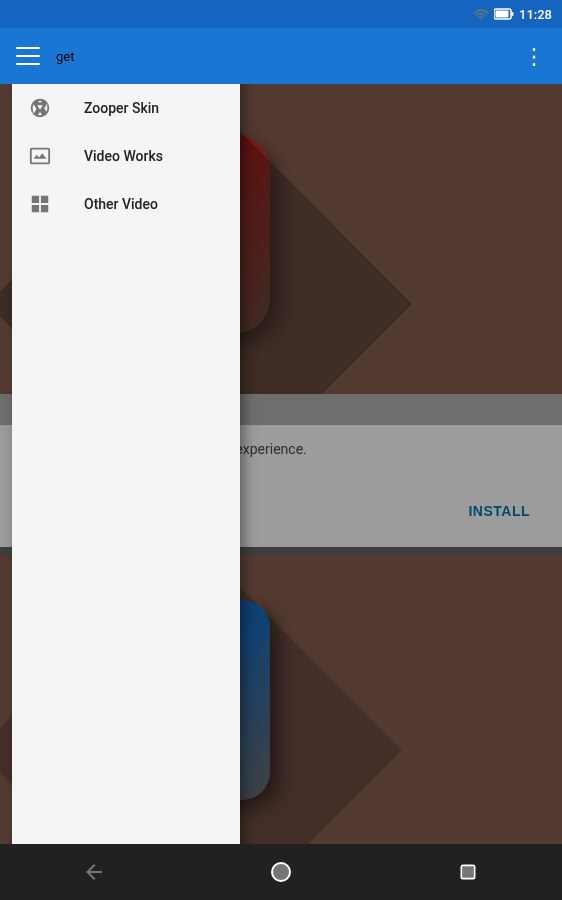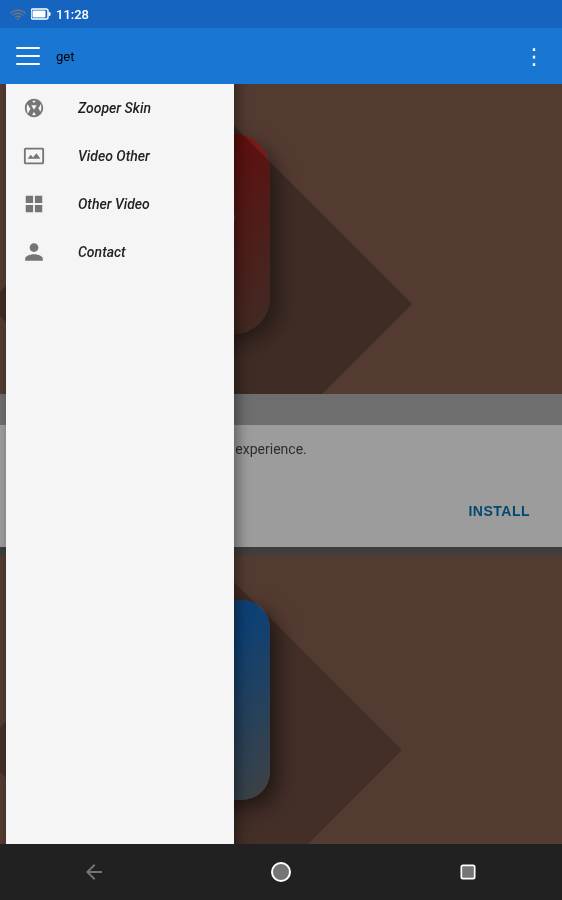--- a/index.html
+++ b/index.html
@@ -13,21 +13,21 @@
       position: relative;
     }
 
     
     .status-bar {
       width: 100%;
       height: 28px;
       background: #1565C0;
       display: flex;
       align-items: center;
-      justify-content: flex-start;
+      justify-content: flex-end;
       padding: 0 10px;
       gap: 6px;
       position: relative;
       z-index: 100;
     }
 
     .status-icons {
       display: flex;
       align-items: center;
       gap: 5px;
@@ -90,27 +90,26 @@
       width: 100%;
       height: 100%;
       background: rgba(0,0,0,0.3);
       z-index: 50;
     }
 
     
     .nav-drawer {
       position: absolute;
       top: 0;
-      left: 6px;
+      left: 12px;
       width: 228px;
       height: 100%;
       background: #f5f5f5;
       z-index: 60;
       box-shadow: 4px 0 12px rgba(0,0,0,0.4);
-      font-style: italic;
     }
 
     .drawer-header {
       height: 84px;
       background: #f5f5f5;
       border-bottom: 1px solid #e0e0e0;
     }
 
     .drawer-item {
       display: flex;
@@ -374,40 +373,32 @@
     </div>
     <span class="drawer-item-label">Zooper Skin</span>
   </div>
 
   <div class="drawer-item">
     <div class="drawer-item-icon">
       <svg width="22" height="22" viewBox="0 0 24 24">
         <path d="M21 3H3c-1.1 0-2 .9-2 2v14c0 1.1.9 2 2 2h18c1.1 0 2-.9 2-2V5c0-1.1-.9-2-2-2zm0 16H3V5h18v14zM5 15l3.5-4.5 2.5 3 3.5-4.5L19 15H5z" fill="#757575"></path>
       </svg>
     </div>
-    <span class="drawer-item-label">Video Other</span>
+    <span class="drawer-item-label">Video Works</span>
   </div>
 
   <div class="drawer-item">
     <div class="drawer-item-icon">
       <svg width="22" height="22" viewBox="0 0 24 24">
         <path d="M3 3h8v8H3V3zm0 10h8v8H3v-8zm10-10h8v8h-8V3zm0 10h8v8h-8v-8z" fill="#757575"></path>
       </svg>
     </div>
     <span class="drawer-item-label">Other Video</span>
   </div>
 
-  <div class="drawer-item">
-    <div class="drawer-item-icon">
-      <svg width="22" height="22" viewBox="0 0 24 24">
-        <path d="M12 12c2.7 0 4.8-2.1 4.8-4.8S14.7 2.4 12 2.4 7.2 4.5 7.2 7.2 9.3 12 12 12zm0 2.4c-3.2 0-9.6 1.6-9.6 4.8v2.4h19.2v-2.4c0-3.2-6.4-4.8-9.6-4.8z" fill="#757575"></path>
-      </svg>
-    </div>
-    <span class="drawer-item-label">Contact</span>
-  </div>
 
 </div>
 
 <div class="bottom-bar">
 
   <div class="nav-btn">
     <svg width="24" height="24" viewBox="0 0 24 24" fill="white">
       <path d="M20 11H7.83l5.59-5.59L12 4l-8 8 8 8 1.41-1.41L7.83 13H20v-2z"></path>
     </svg>
   </div>

